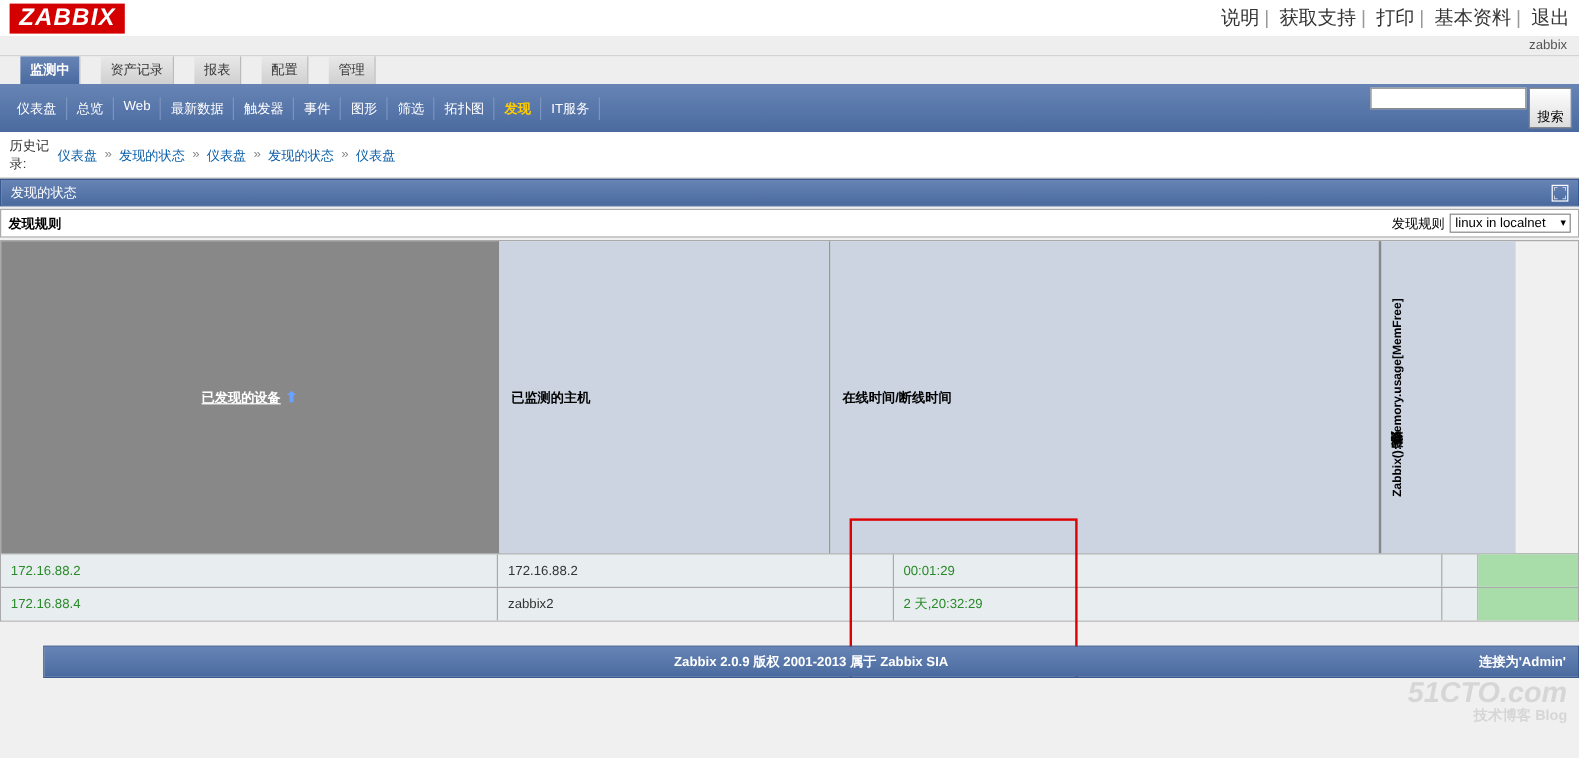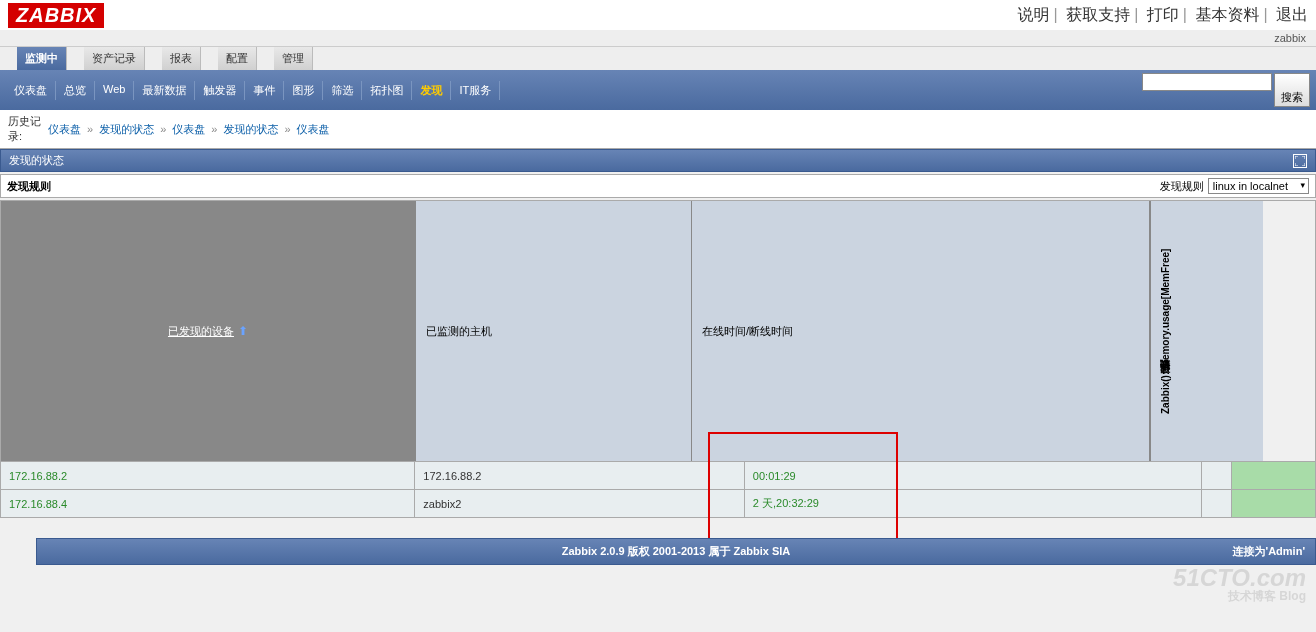--- a/index.html
+++ b/index.html
@@ -26,21 +26,21 @@
 .breadcrumb .arrow { color: #888; margin: 0 6px; }
 .section-header { background: linear-gradient(#6784b5, #4a6a9f); color: #fff; font-size: 11px; padding: 3px 8px; display: flex; justify-content: space-between; align-items: center; border: 1px solid #3a5a8f; }
 .expand-icon { width: 14px; height: 14px; border: 1px solid #fff; display: inline-flex; align-items: center; justify-content: center; cursor: pointer; }
 .filter-bar { display: flex; justify-content: space-between; align-items: center; background: #fff; padding: 3px 6px; border: 1px solid #aaa; margin-top: 2px; }
 .filter-title { font-weight: bold; font-size: 11px; }
 .filter-right { display: flex; align-items: center; gap: 4px; }
 .filter-select { border: 1px solid #888; font-size: 11px; padding: 1px 20px 1px 4px; background: #fff; position: relative; cursor: pointer; }
 .filter-select::after { content: "▾"; position: absolute; right: 3px; top: 1px; font-size: 9px; }
 .data-area { margin: 2px 0; border: 1px solid #aaa; }
 .header-row { display: flex; height: 260px; }
-.header-cell { border-right: 1px solid #888; display: flex; align-items: center; justify-content: center; font-size: 11px; font-weight: normal; }
+.header-cell { border-right: 1px solid #888; display: flex; align-items: center; justify-content: center; font-size: 11px; font-weight: bold; }
 .header-cell.c1 { width: 415px; background: #888; color: #fff; }
 .header-cell.c2 { width: 276px; background: #cbd4e0; color: #000; justify-content: flex-start; padding-left: 10px; }
 .header-cell.c3 { width: 458px; background: #cbd4e0; color: #000; justify-content: flex-start; padding-left: 10px; }
 .header-cell.c4 { width: 30px; background: #cbd4e0; color: #000; writing-mode: vertical-rl; transform: rotate(180deg); font-weight: bold; font-size: 10px; padding: 6px 0; }
 .header-cell.c5 { width: 83px; background: #cbd4e0; border-right: none; }
 .sort-arrow { color: #6aa3ff; margin-left: 4px; font-size: 12px; }
 .data-row { display: flex; height: 28px; align-items: stretch; background: #e8eef0; border-top: 1px solid #aaa; }
 .data-cell { border-right: 1px solid #aaa; display: flex; align-items: center; padding-left: 8px; font-size: 11px; }
 .data-cell.c1 { width: 415px; color: #2a8a2a; }
 .data-cell.c2 { width: 330px; color: #333; }

